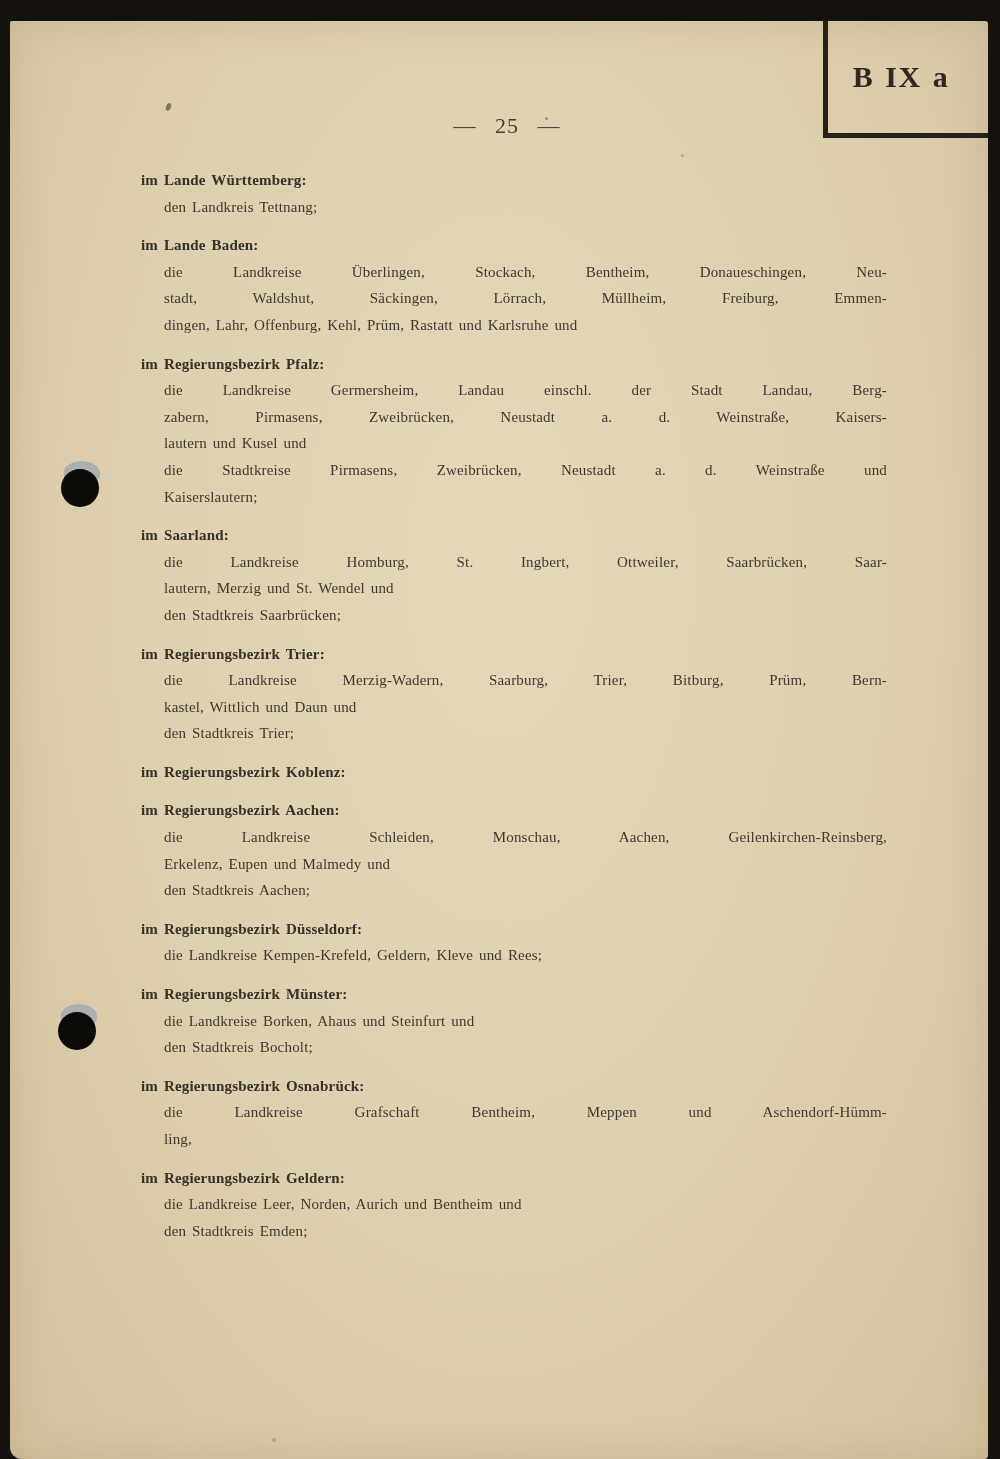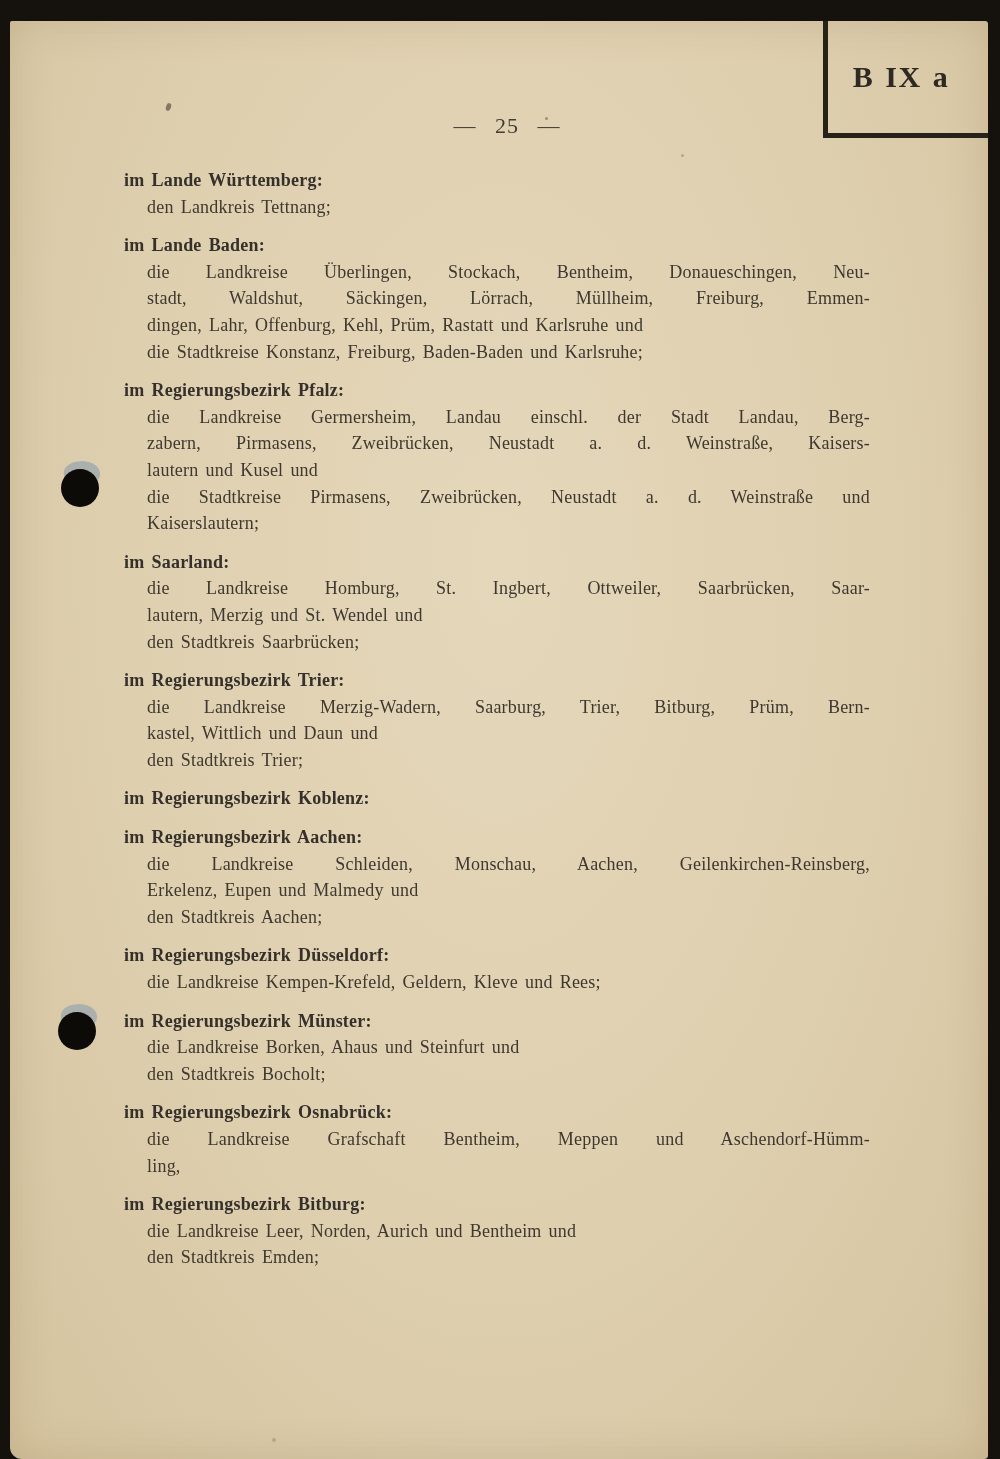--- a/index.html
+++ b/index.html
@@ -38,23 +38,23 @@
   .page-number {
     position: absolute;
     left: 347px; top: 92px; width: 300px;
     text-align: center;
     font-size: 22px; color: #423c33;
     word-spacing: 12px; letter-spacing: 1px;
   }
   
   .content {
     position: absolute;
-    left: 114px; top: 146px;
+    left: 131px; top: 146px;
     width: 746px;
-    font-size: 18px;
+    font-size: 15px;
     line-height: 26.6px;
     color: #3e382f;
     word-spacing: 0.13em;
     letter-spacing: 0.012em;
   }
   .doc-section { margin-bottom: 12px; }
   .heading { font-weight: bold; color: #35302a; }
   .para .line { padding-left: 23px; }
   .line.just { text-align: justify; text-align-last: justify; }
   
@@ -100,23 +100,20 @@
             <div class="line">den Landkreis Tettnang;</div>
           </div>
         </section>
         <section class="doc-section">
           <div class="heading">im Lande Baden:</div>
           <div class="para">
             <div class="line just">die Landkreise Überlingen, Stockach, Bentheim, Donaueschingen, Neu-</div>
             <div class="line just">stadt, Waldshut, Säckingen, Lörrach, Müllheim, Freiburg, Emmen-</div>
             <div class="line">dingen, Lahr, Offenburg, Kehl, Prüm, Rastatt und Karlsruhe und</div>
           </div>
-          <div class="para">
-            <div class="line">die Stadtkreise Konstanz, Freiburg, Baden-Baden und Karlsruhe;</div>
-          </div>
         </section>
         <section class="doc-section">
           <div class="heading">im Regierungsbezirk Pfalz:</div>
           <div class="para">
             <div class="line just">die Landkreise Germersheim, Landau einschl. der Stadt Landau, Berg-</div>
             <div class="line just">zabern, Pirmasens, Zweibrücken, Neustadt a. d. Weinstraße, Kaisers-</div>
             <div class="line">lautern und Kusel und</div>
           </div>
           <div class="para">
             <div class="line just">die Stadtkreise Pirmasens, Zweibrücken, Neustadt a. d. Weinstraße und</div>
@@ -172,21 +169,21 @@
           </div>
         </section>
         <section class="doc-section">
           <div class="heading">im Regierungsbezirk Osnabrück:</div>
           <div class="para">
             <div class="line just">die Landkreise Grafschaft Bentheim, Meppen und Aschendorf-Hümm-</div>
             <div class="line">ling,</div>
           </div>
         </section>
         <section class="doc-section">
-          <div class="heading">im Regierungsbezirk Bitburg:</div>
+          <div class="heading">im Regierungsbezirk Geldern:</div>
           <div class="para">
             <div class="line">die Landkreise Leer, Norden, Aurich und Bentheim und</div>
           </div>
           <div class="para">
             <div class="line">den Stadtkreis Emden;</div>
           </div>
         </section>
       </div>
 
     <div class="punch punch-top">

